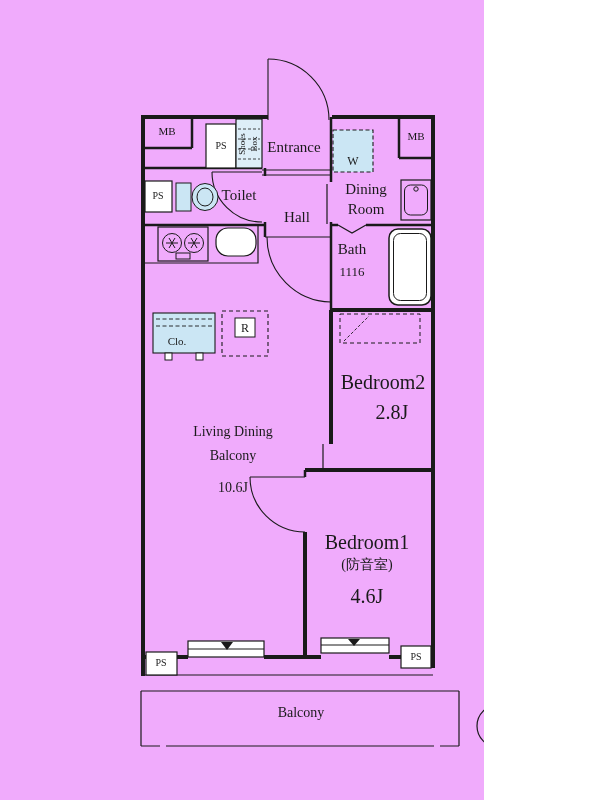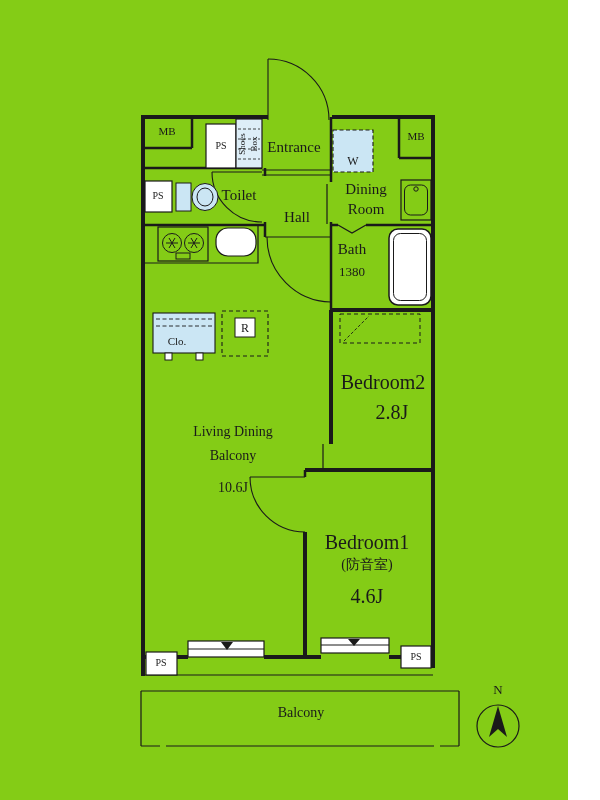--- a/index.html
+++ b/index.html
@@ -1,16 +1,16 @@
 <!DOCTYPE html>
 <html><head>
 <meta charset="utf-8">
 <style>
   html,body{margin:0;padding:0;background:#fff;}
-  .plan{position:relative;width:568px;height:800px;background:#84cc16;overflow:hidden;
+  .plan{position:relative;width:484px;height:800px;background:#f0abfc;overflow:hidden;
         font-family:"Liberation Serif","DejaVu Serif",serif;color:#1a1a1a;}
   .plan svg{position:absolute;left:0;top:0;}
   .lbl{position:absolute;transform:translate(-50%,-50%);white-space:nowrap;line-height:1.05;}
   .s10{font-size:10px}.s11{font-size:11px}.s12{font-size:12px}.s13{font-size:13px}
   .s14{font-size:14px}.s15{font-size:15px}.s16{font-size:20px}.s17{font-size:14px}
   .shoes{position:absolute;left:225px;top:131px;width:48px;height:26px;
          transform:rotate(-90deg);font-size:9px;text-align:center;line-height:12px;}
 </style>
 </head>
 <body>
@@ -176,21 +176,21 @@
   <div class="lbl s15" style="left:294px;top:148px">Entrance</div>
   <div class="lbl s12" style="left:353px;top:161px">W</div>
   <div class="lbl s11" style="left:416px;top:137px">MB</div>
 
   <div class="lbl s10" style="left:158px;top:196px">PS</div>
   <div class="lbl s15" style="left:239px;top:196px">Toilet</div>
   <div class="lbl s15" style="left:297px;top:218px">Hall</div>
   <div class="lbl s15" style="left:366px;top:190px">Dining</div>
   <div class="lbl s15" style="left:366px;top:210px">Room</div>
   <div class="lbl s15" style="left:352px;top:250px">Bath</div>
-  <div class="lbl s13" style="left:352px;top:272px">1380</div>
+  <div class="lbl s13" style="left:352px;top:272px">1116</div>
 
   <div class="lbl s11" style="left:177px;top:342px">Clo.</div>
   <div class="lbl s12" style="left:245px;top:328px">R</div>
 
   <div class="lbl s17" style="left:233px;top:432px">Living Dining</div>
   <div class="lbl s17" style="left:233px;top:456px">Balcony</div>
   <div class="lbl s17" style="left:233px;top:488px">10.6J</div>
 
   <div class="lbl s16" style="left:383px;top:382px">Bedroom2</div>
   <div class="lbl s16" style="left:392px;top:412px">2.8J</div>

